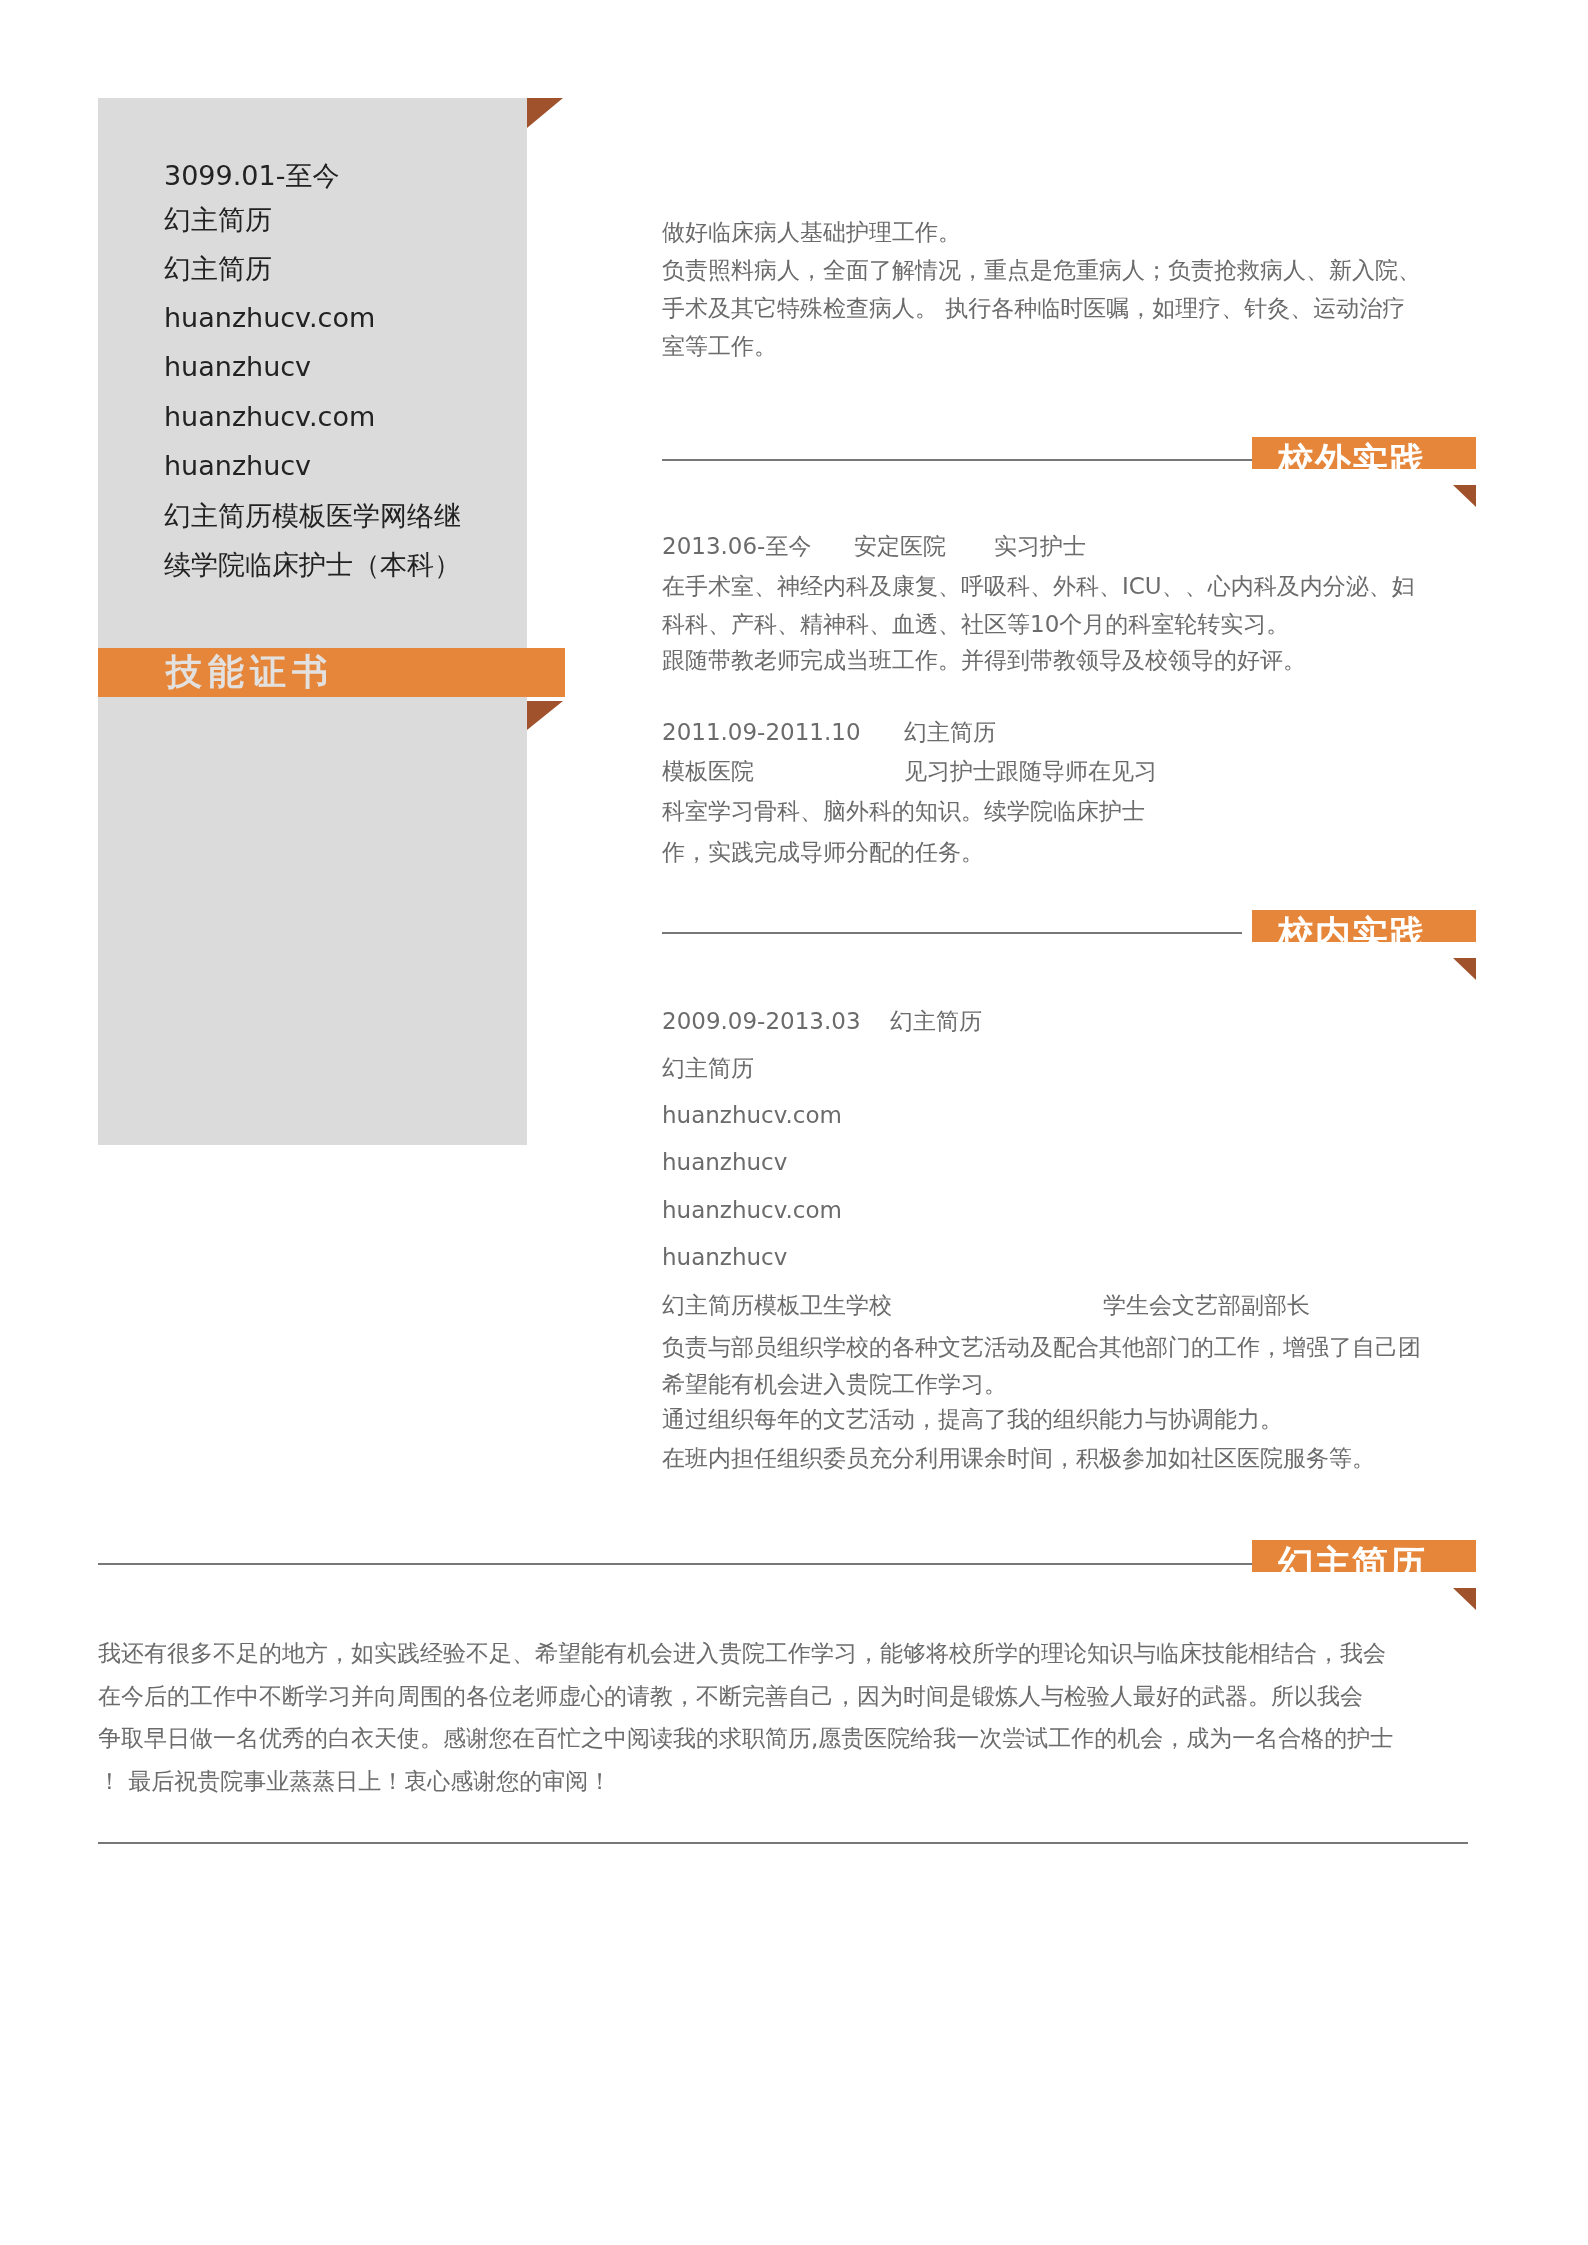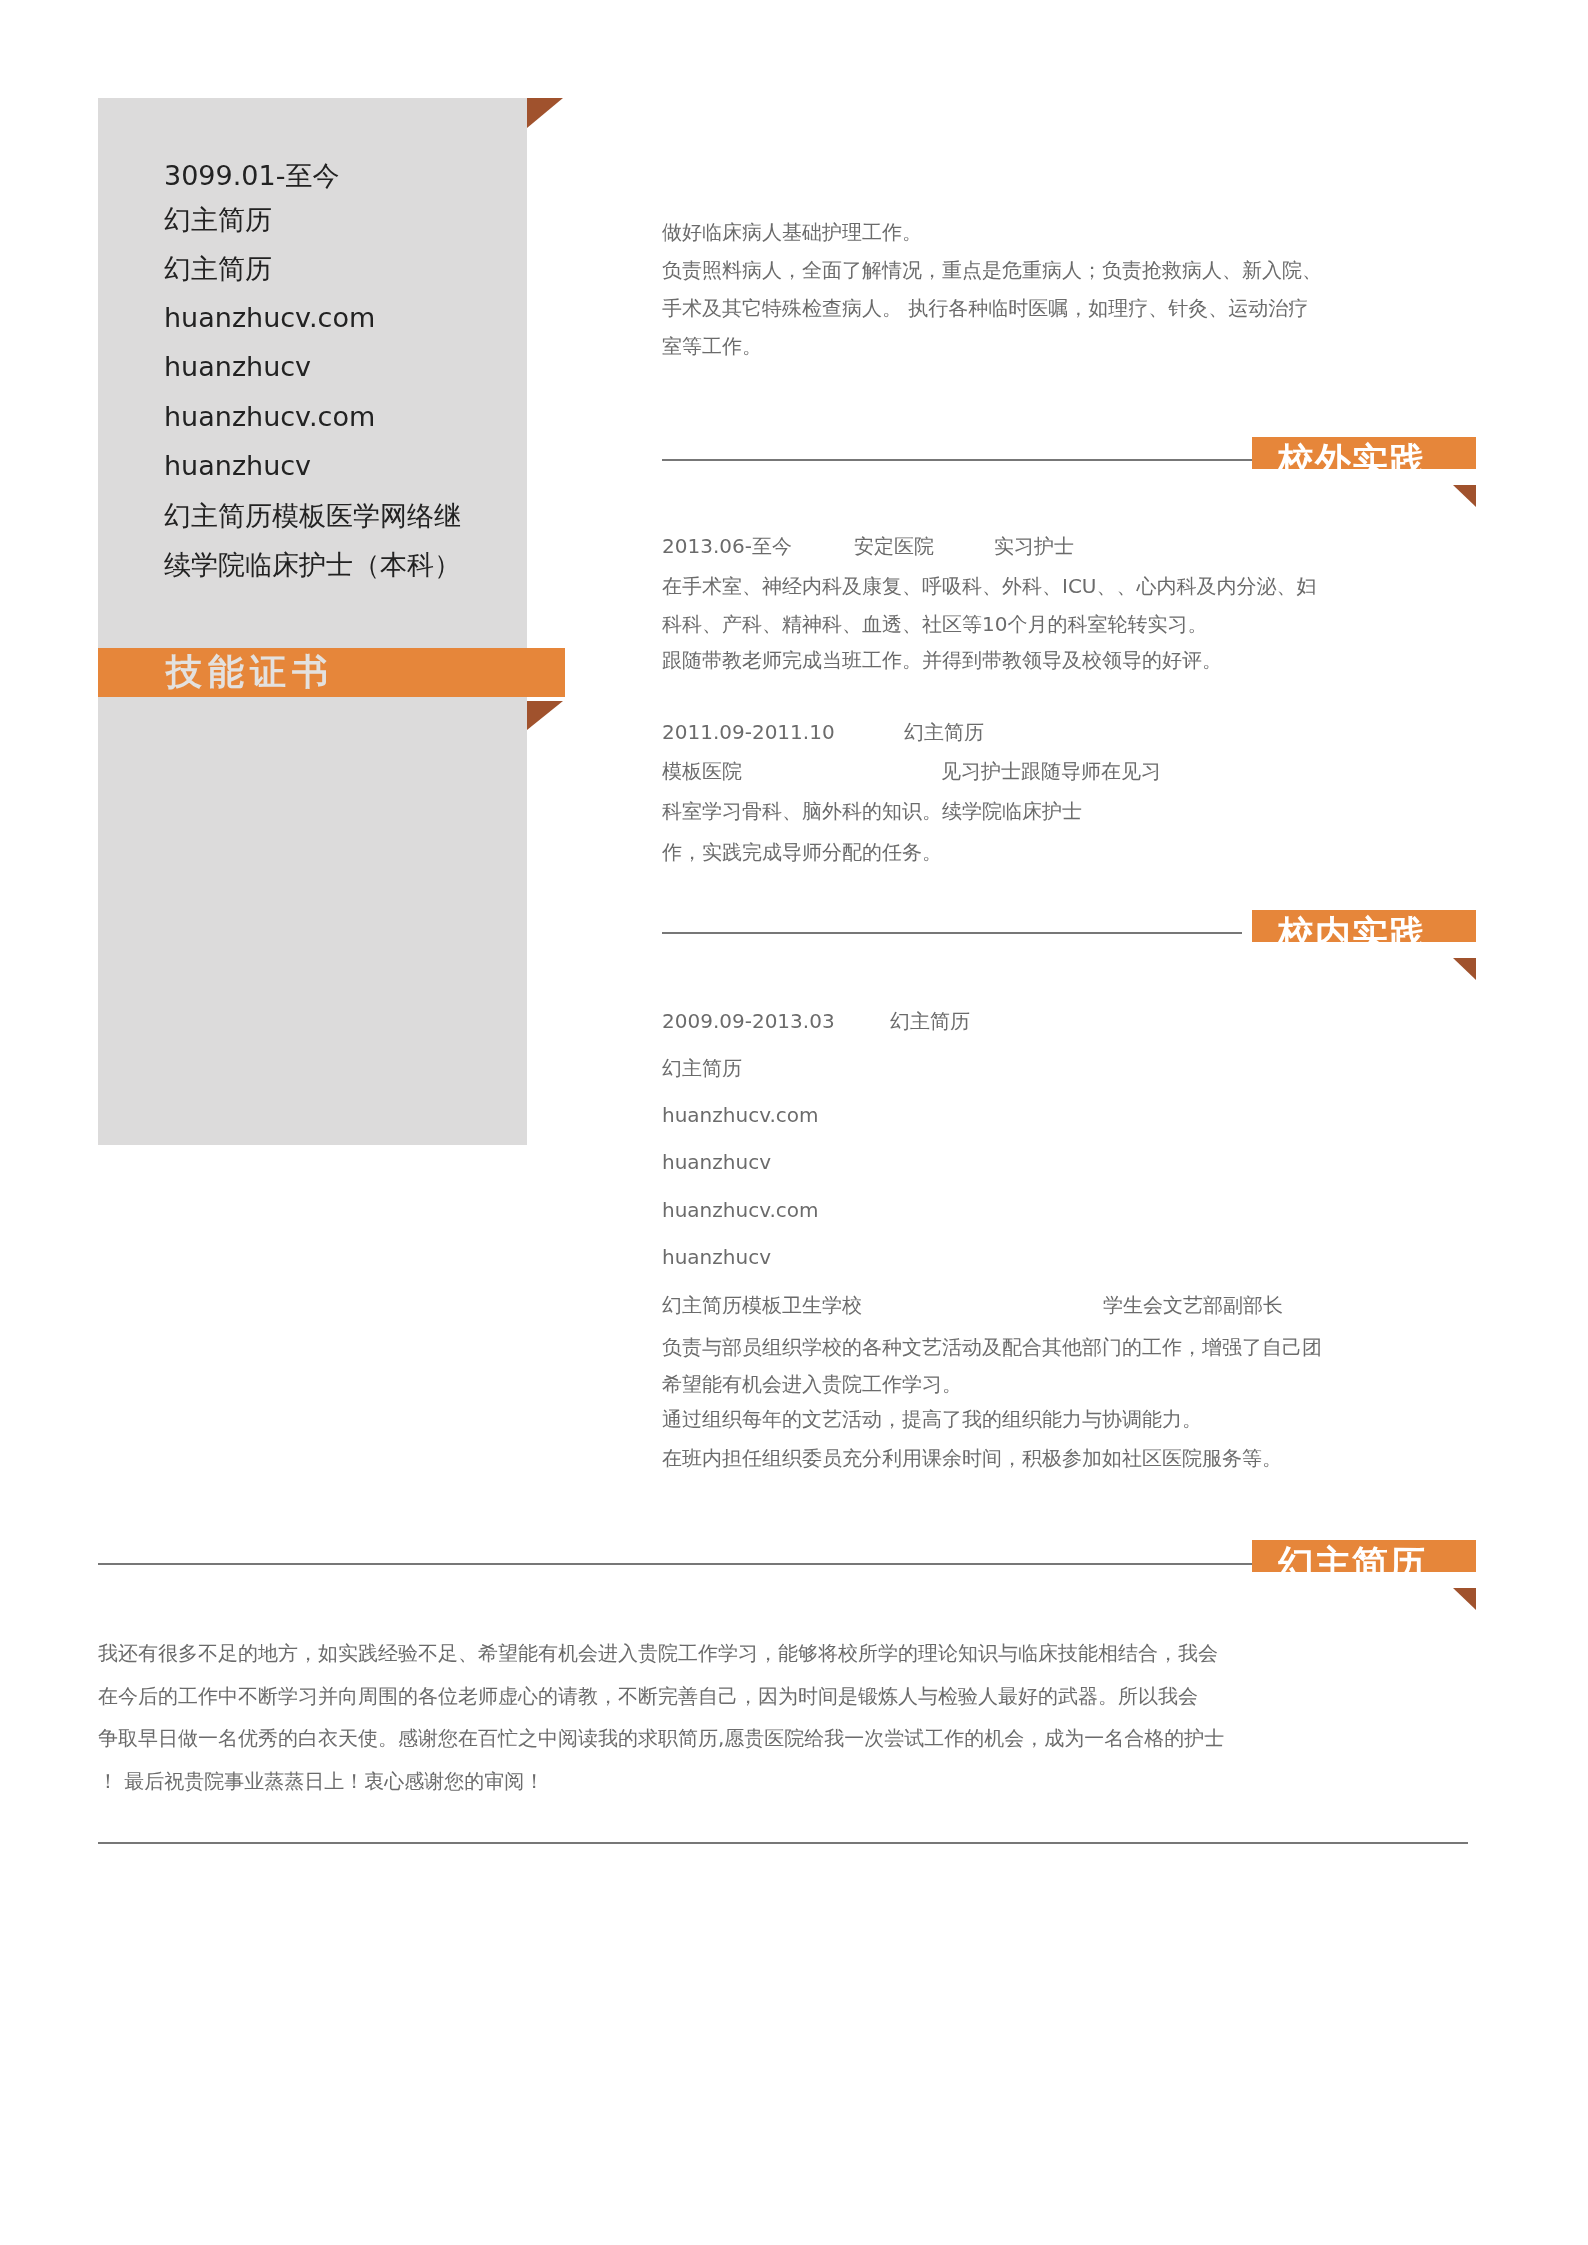--- a/index.html
+++ b/index.html
@@ -5,21 +5,21 @@
   html, body { margin:0; padding:0; }
   body { width:1588px; height:2245px; background:#ffffff; position:relative; overflow:hidden;
          font-family:"DejaVu Sans","Liberation Sans",sans-serif; }
   .left-panel { position:absolute; left:98px; top:98px; width:429px; height:1047px; background:#dcdbdb; }
   .fold { position:absolute; width:0; height:0; }
   .fold-top { left:527px; top:98px; border-top:30px solid #a0522d; border-right:36px solid transparent; }
   .fold-skill { left:527px; top:701px; border-top:29px solid #a0522d; border-right:36px solid transparent; }
   .skill-bar { position:absolute; left:98px; top:648px; width:467px; height:49px; background:#e6863a; }
   .skill-bar-label { position:absolute; left:68px; top:4px; font-size:36px; font-weight:bold; color:#e3e1df; letter-spacing:6px; line-height:40px; }
   .left-line { position:absolute; left:164px; font-size:27px; color:#222222; line-height:32px; white-space:nowrap; }
-  .rtext { position:absolute; left:662px; font-size:20px; color:#6b6b6b; line-height:30px; white-space:nowrap;text-align:right; }
+  .rtext { position:absolute; left:662px; font-size:23px; color:#6b6b6b; line-height:30px; white-space:nowrap;text-align:right; }
   .rule { position:absolute; height:2px; background:#777777; }
   .badge { position:absolute; height:32px; background:#e6863a; }
   .badge-label { position:absolute; left:26px; top:2px; font-size:36px; font-weight:bold; color:#ffffff; line-height:44px; letter-spacing:1px; }
   .badge-fold { position:absolute; width:0; height:0; border-top:22px solid #a0522d; border-left:23px solid transparent; }
 </style>
 </head>
 <body>
 
 <div class="left-panel"></div>
 <div class="fold fold-top"></div>
@@ -53,21 +53,21 @@
 <div class="rtext" style="top:531px">2013.06-至今</div>
 <div class="rtext" style="top:531px; left:854px">安定医院</div>
 <div class="rtext" style="top:531px; left:994px">实习护士</div>
 <div class="rtext" style="top:571px">在手术室、神经内科及康复、呼吸科、外科、ICU、、心内科及内分泌、妇</div>
 <div class="rtext" style="top:609px">科科、产科、精神科、血透、社区等10个月的科室轮转实习。</div>
 <div class="rtext" style="top:645px">跟随带教老师完成当班工作。并得到带教领导及校领导的好评。</div>
 
 <div class="rtext" style="top:717px">2011.09-2011.10</div>
 <div class="rtext" style="top:717px; left:904px">幻主简历</div>
 <div class="rtext" style="top:756px">模板医院</div>
-<div class="rtext" style="top:756px; left:941px">见习护士跟随导师在见习</div>
+<div class="rtext" style="top:756px; left:904px">见习护士跟随导师在见习</div>
 <div class="rtext" style="top:796px">科室学习骨科、脑外科的知识。续学院临床护士</div>
 <div class="rtext" style="top:837px">作，实践完成导师分配的任务。</div>
 
 <div class="rule" style="left:662px; top:932px; width:580px;"></div>
 <div class="badge" style="left:1252px; top:910px; width:224px;">
   <div class="badge-label">校内实践</div>
 </div>
 <div class="badge-fold" style="left:1453px; top:958px;"></div>
 
 <div class="rtext" style="top:1006px">2009.09-2013.03</div>

